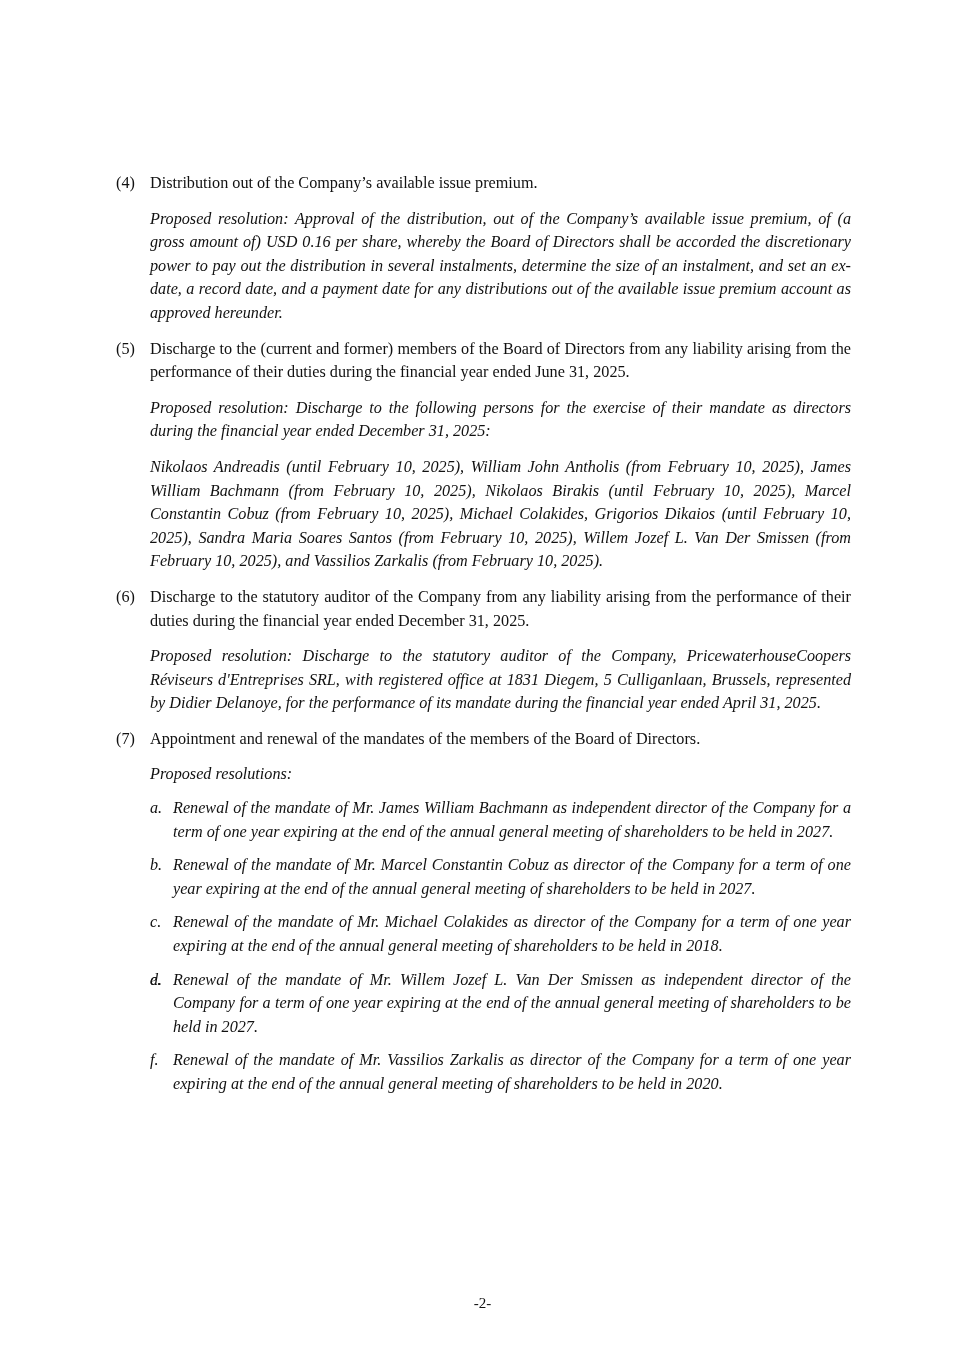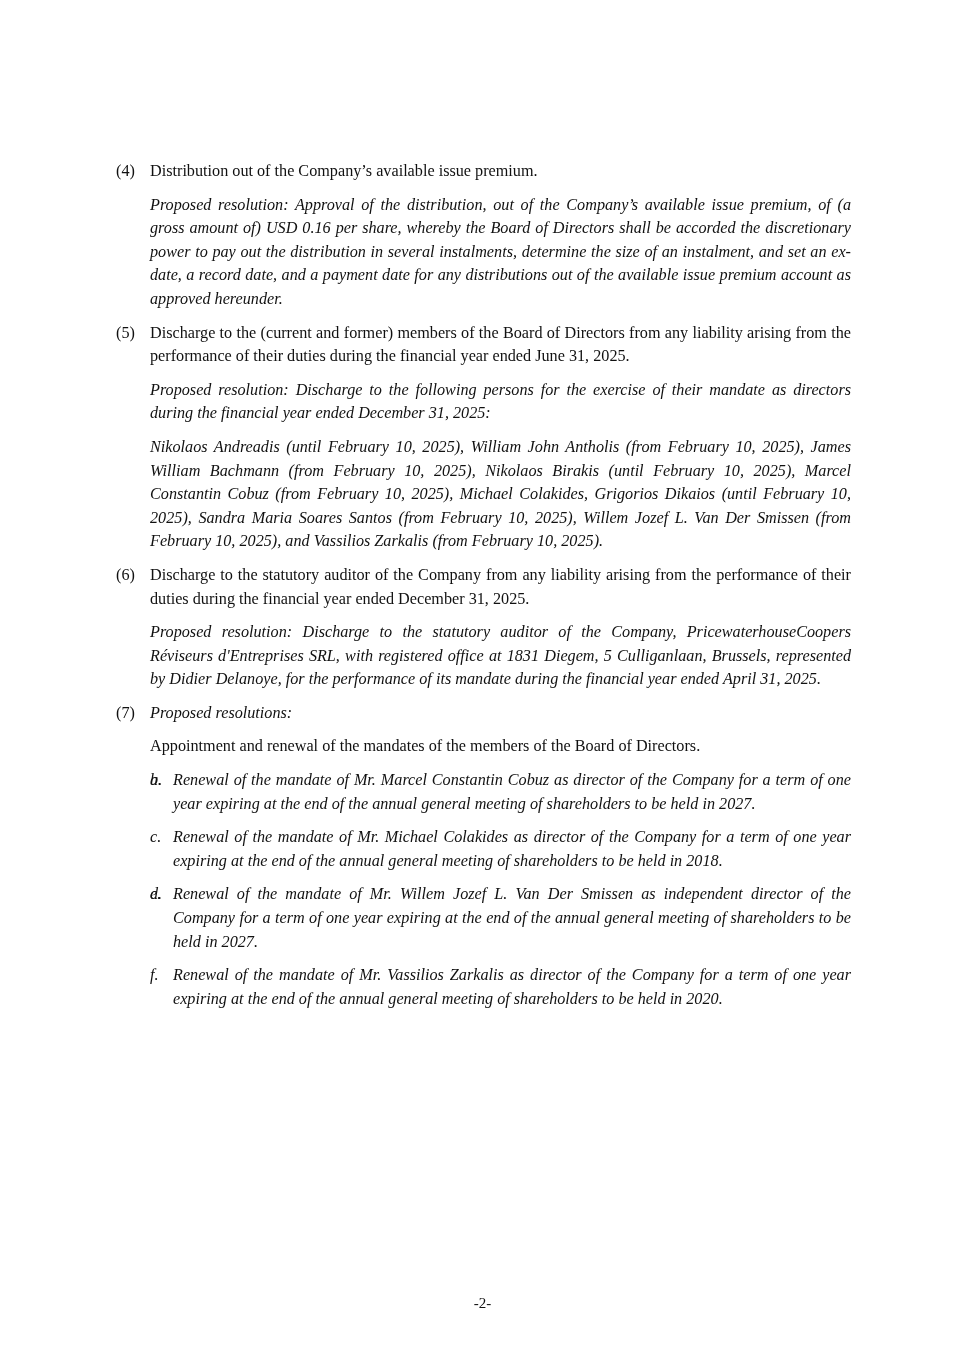--- a/index.html
+++ b/index.html
@@ -7,21 +7,21 @@
     width: 965px; height: 1365px; position: relative; overflow: hidden;
     font-family: "Liberation Serif", "DejaVu Serif", serif;
     color: #111111;
     font-size: 16.2px;
     line-height: 23.6px;
   }
   .page { position: absolute; left: 0; top: 0; width: 965px; height: 1365px; }
   .content { position: absolute; left: 116px; top: 160px; width: 735px; }
   .item { position: relative; padding-left: 34px; margin-bottom: 10px; }
   .item .num { position: absolute; left: 0; top: 0; }
-  .p { margin: 0 0 10px 0; text-align: justify; }
+  .p { margin: 12px 0 10px 0; text-align: justify; }
   .p.heading { text-align: justify; }
   .it { font-style: italic; }
   .u { font-style: italic; }
   .sublist { margin: 0; padding: 0; list-style: none; }
   .subitem { position: relative; padding-left: 23px; margin-bottom: 10px; text-align: justify; font-style: italic; }
   .subitem .letter { position: absolute; left: 0; top: 0; font-style: italic; }
   .footer { position: absolute; left: 0; width: 965px; top: 1292px; text-align: center; font-size: 15px; }
 </style>
 </head>
 <body>
@@ -43,24 +43,24 @@
     </div>
 
     <div class="item">
       <span class="num">(6)</span>
       <p class="p heading">Discharge to the statutory auditor of the Company from any liability arising from the performance of their duties during the financial year ended December 31, 2025.</p>
       <p class="p it"><span class="u">Proposed resolution:</span><span> Discharge to the statutory auditor of the Company, PricewaterhouseCoopers Réviseurs d'Entreprises SRL, with registered office at 1831 Diegem, 5 Culliganlaan, Brussels, represented by Didier Delanoye, for the performance of its mandate during the financial year ended April 31, 2025.</span></p>
     </div>
 
     <div class="item">
       <span class="num">(7)</span>
+      <p class="p heading">Appointment and renewal of the mandates of the members of the Board of Directors.</p>
       <p class="p it"><span class="u">Proposed resolutions:</span></p>
-      <p class="p heading">Appointment and renewal of the mandates of the members of the Board of Directors.</p>
       <ul class="sublist">
-        <li class="subitem"><span class="letter">a.</span></li>
+        <li class="subitem"><span class="letter">a.</span><span>Renewal of the mandate of Mr. James William Bachmann as independent director of the Company for a term of one year expiring at the end of the annual general meeting of shareholders to be held in 2027.</span></li>
         <li class="subitem"><span class="letter">b.</span><span>Renewal of the mandate of Mr. Marcel Constantin Cobuz as director of the Company for a term of one year expiring at the end of the annual general meeting of shareholders to be held in 2027.</span></li>
         <li class="subitem"><span class="letter">c.</span><span>Renewal of the mandate of Mr. Michael Colakides as director of the Company for a term of one year expiring at the end of the annual general meeting of shareholders to be held in 2018.</span></li>
         <li class="subitem"><span class="letter">d.</span></li>
         <li class="subitem"><span class="letter">e.</span><span>Renewal of the mandate of Mr. Willem Jozef L. Van Der Smissen as independent director of the Company for a term of one year expiring at the end of the annual general meeting of shareholders to be held in 2027.</span></li>
         <li class="subitem"><span class="letter">f.</span><span>Renewal of the mandate of Mr. Vassilios Zarkalis as director of the Company for a term of one year expiring at the end of the annual general meeting of shareholders to be held in 2020.</span></li>
       </ul>
     </div>
 
   </div>
 

